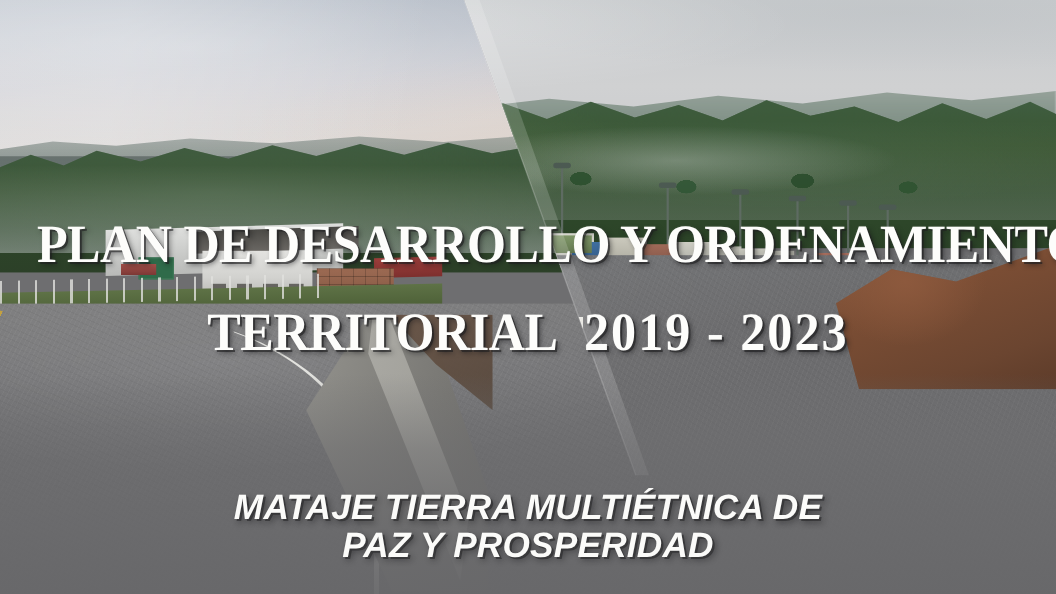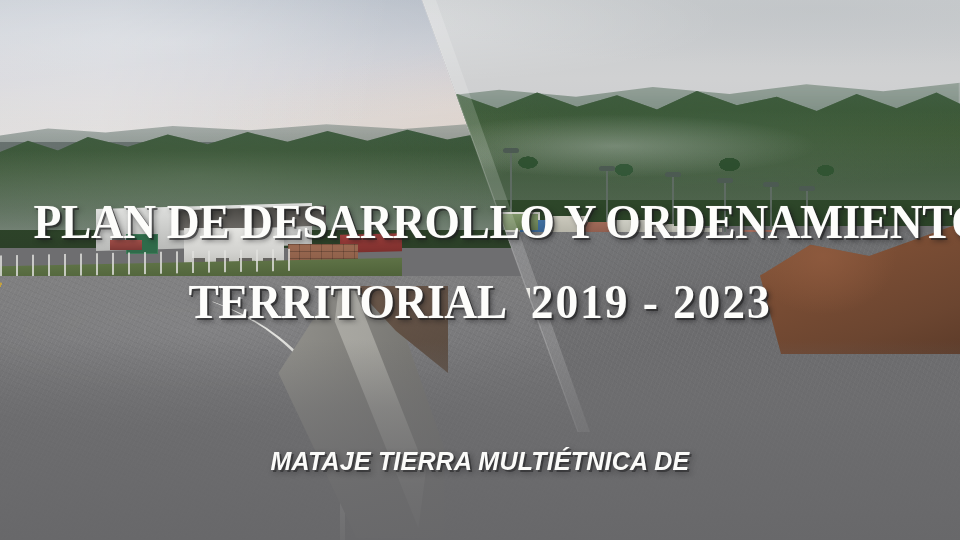--- a/index.html
+++ b/index.html
@@ -338,21 +338,21 @@
 
   #subtitle {
     position:absolute;
     left:0; right:0;
     top: 444px;
     text-align:center;
     color:#fbfbf9;
     font-family:"Liberation Sans", sans-serif;
     font-weight:700;
     font-style: italic;
-    font-size: 25px;
+    font-size: 32px;
     line-height: 34px;
     letter-spacing: .2px;
     text-shadow:
       2px 2px 0 rgba(34,34,36,.55),
       3px 3px 6px rgba(20,20,22,.48);
   }
   #subtitle .l2 { display:block; }
 </style>
 </head>
 <body>
@@ -432,17 +432,18 @@
   <div id="overlay">
 
     <div class="title-block" id="title-line-1">PLAN DE DESARROLLO Y ORDENAMIENTO</div>
 
     <div class="title-block" id="title-line-2">
       <span>TERRITORIAL</span><span class="gap"></span><span class="years">2019 - 2023</span>
     </div>
 
     <div id="subtitle">
       <span class="l1">MATAJE TIERRA MULTIÉTNICA DE</span>
+      <span class="l2">PAZ Y PROSPERIDAD</span>
     </div>
 
   </div>
 
 </div>
 
 </body></html>

